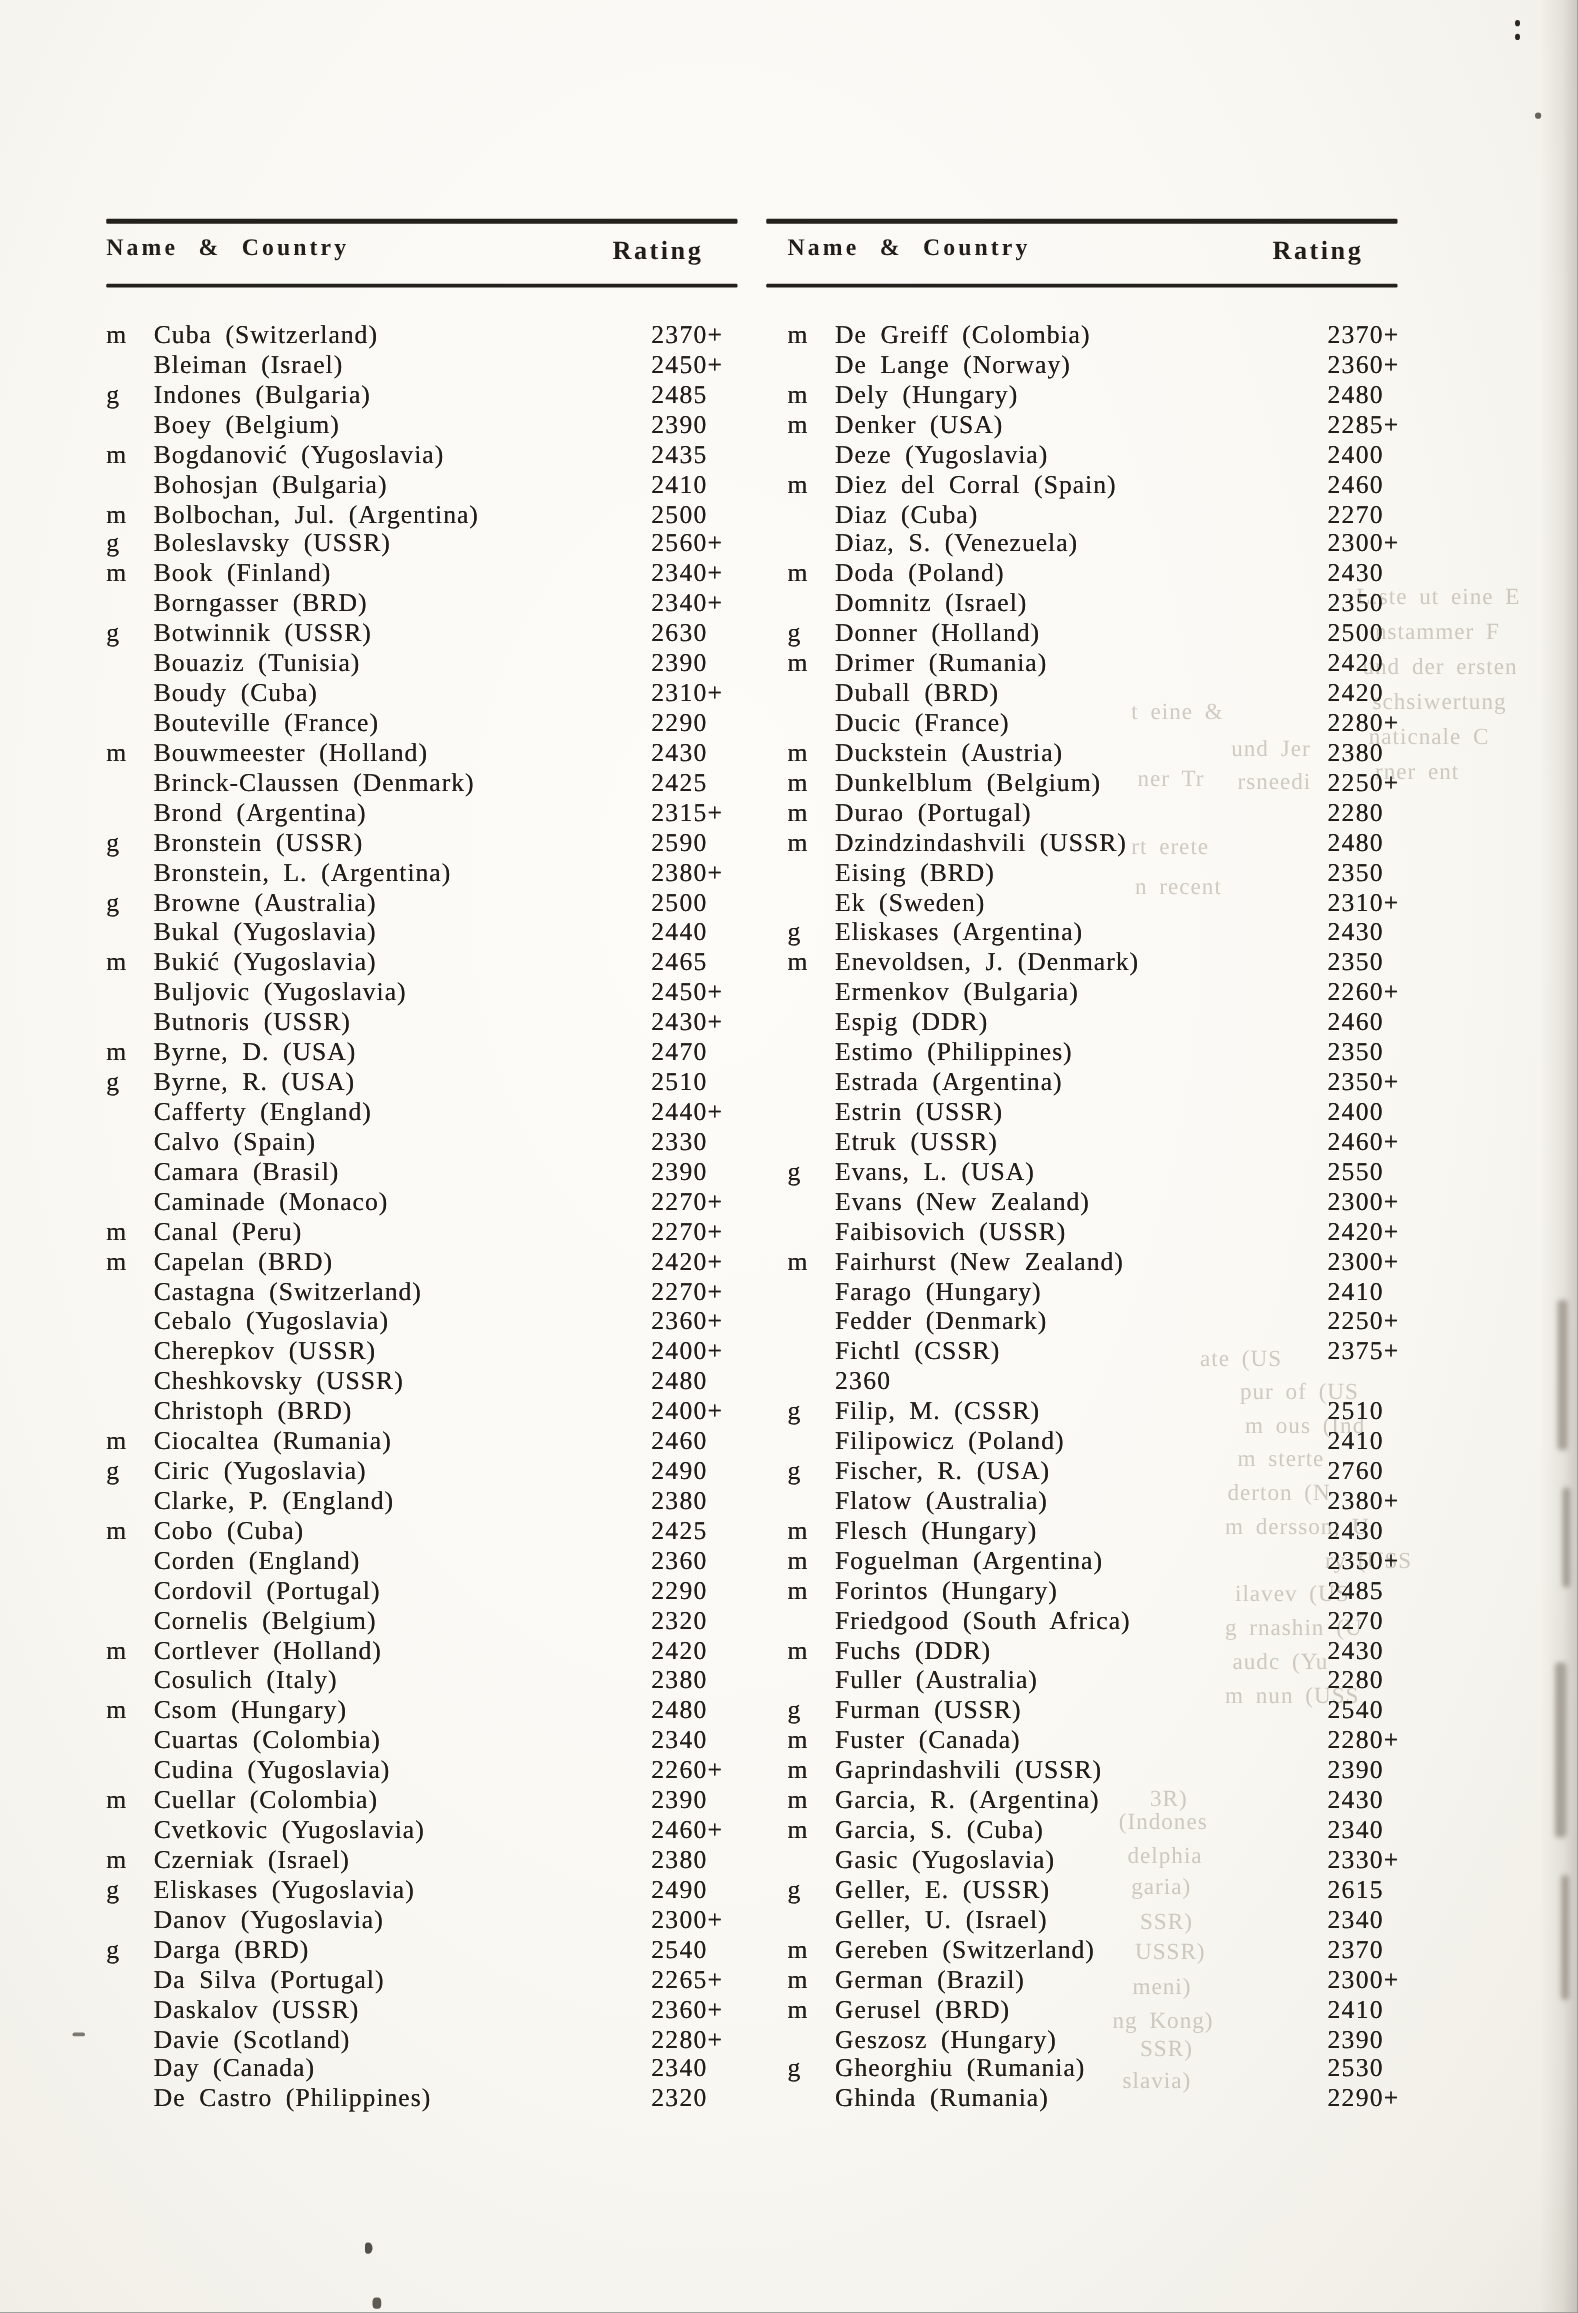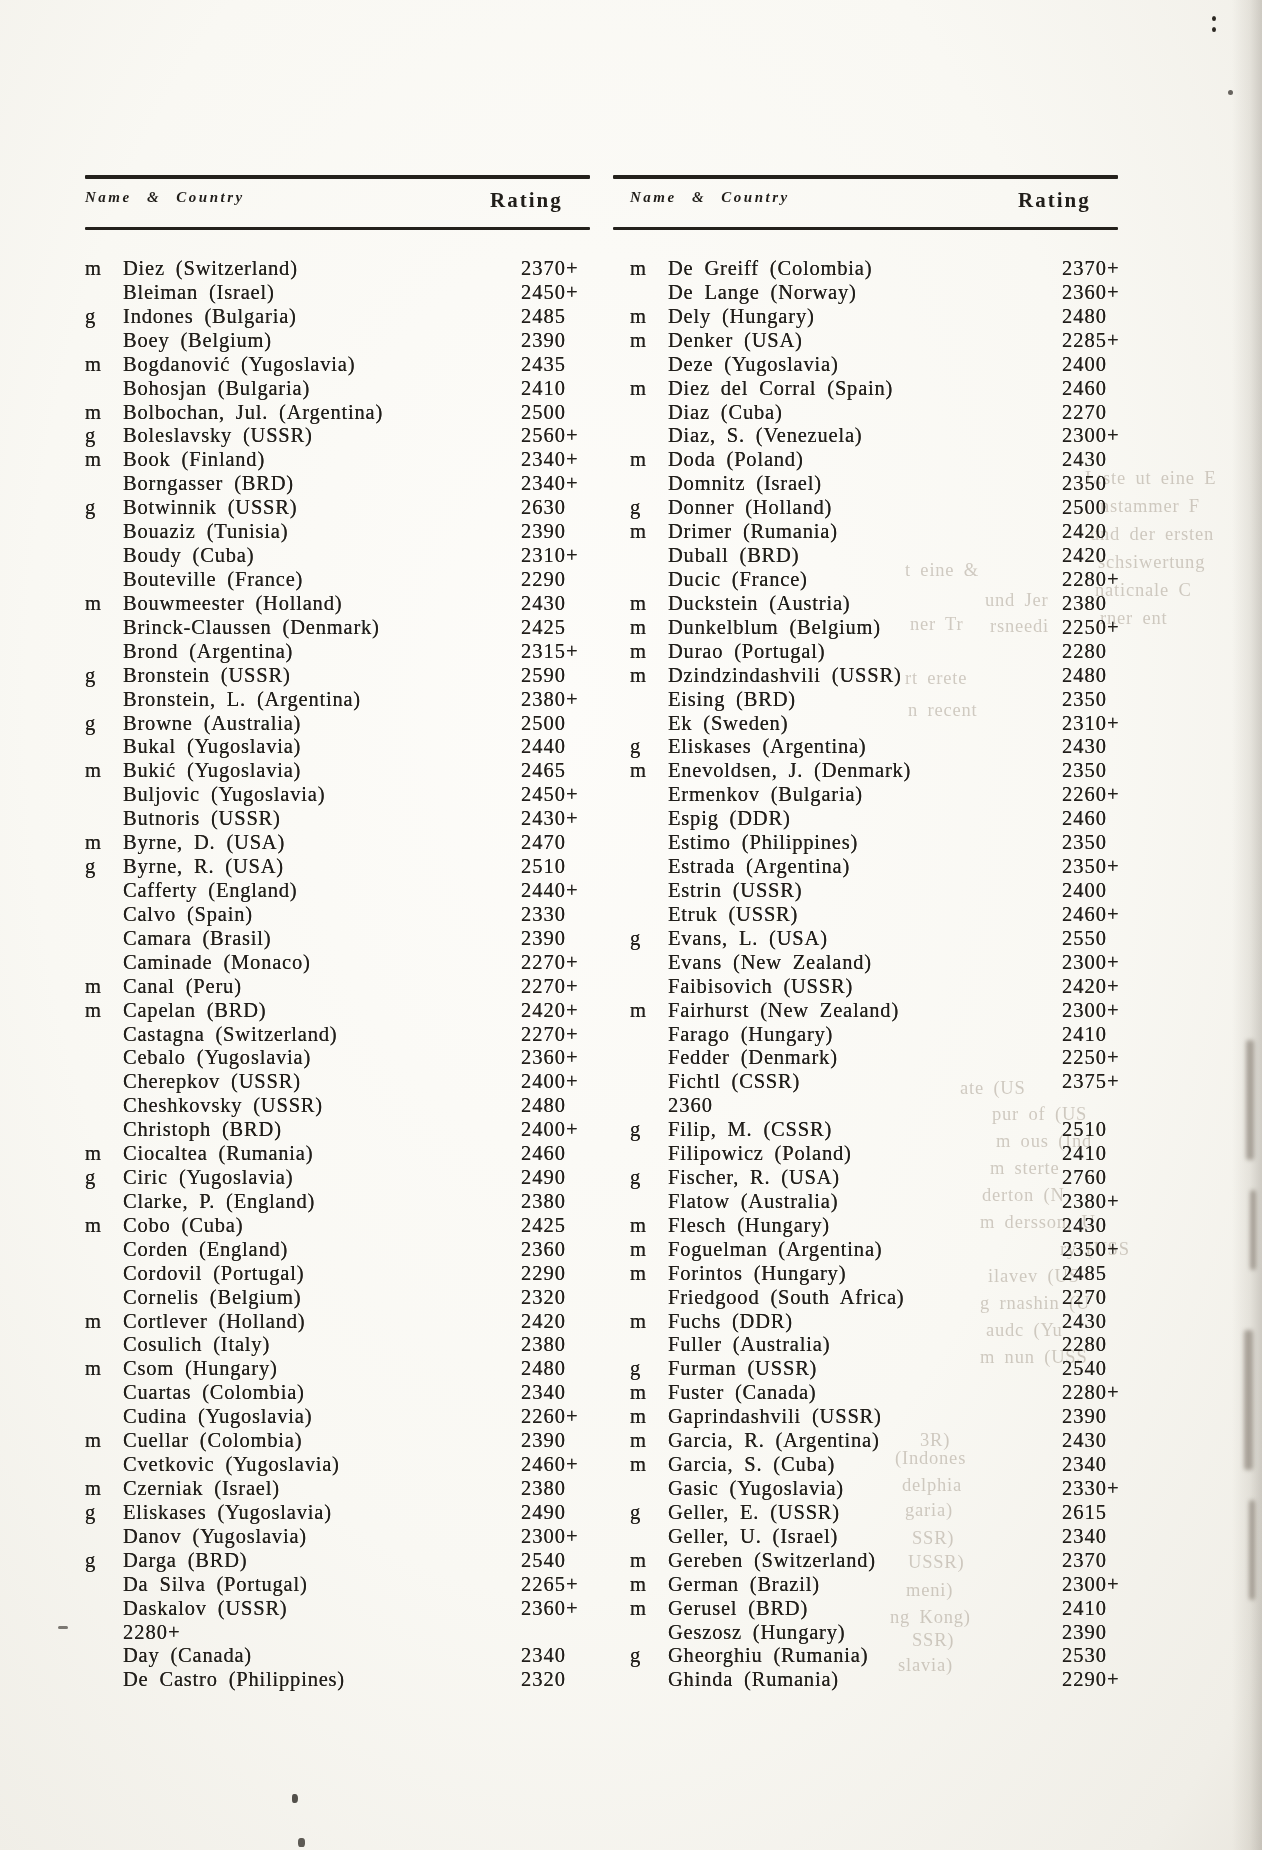--- a/index.html
+++ b/index.html
@@ -14,21 +14,21 @@
     background:linear-gradient(to right, rgba(0,0,0,0) 0%, rgba(95,85,68,0.10) 60%, rgba(70,60,48,0.22) 100%);}
   .curl{position:absolute;background:rgba(70,58,44,0.38);filter:blur(2px);border-radius:3px;}
 
   
   .col{position:absolute;top:175px;width:505px;}
   .col.left{left:85px;}
   .col.right{left:613px;}
   .rule-top{height:4px;background:#24211c;border-radius:1px;}
   .rule-bottom{height:3px;background:#24211c;border-radius:1px;}
   .hdr{position:relative;height:39px;padding-top:9px;}
-  .h-name{font-weight:700;font-size:15px;letter-spacing:2.5px;word-spacing:9px;font-style:italic;}
+  .h-name{font-weight:700;font-size:19px;letter-spacing:2.5px;word-spacing:9px;}
   .col.right .h-name{padding-left:17px;}
   .h-rating{position:absolute;left:405px;top:9px;font-weight:700;font-size:21px;letter-spacing:2px;}
 
   .rows{margin-top:27px;}
   .row{display:grid;height:23.93px;line-height:23.93px;align-items:baseline;
        font-size:20.5px;letter-spacing:0.8px;word-spacing:5px;white-space:nowrap;
        text-shadow:0 0 0.5px rgba(25,22,18,0.85);}
   .col.left  .row{grid-template-columns:38px 398px 1fr;}
   .col.right .row{grid-template-columns:55px 394px 1fr;}
   .col.right .row .prefix{padding-left:17px;}
@@ -86,21 +86,21 @@
   <div class="col left">
     <div class="rule-top"></div>
     <div class="hdr">
       <span class="h-name">Name &amp; Country</span>
       <span class="h-rating">Rating</span>
     </div>
     <div class="rule-bottom"></div>
     <div class="rows">
         <div class="row">
           <span class="prefix">m</span>
-          <span class="name">Diez (Switzerland)</span>
+          <span class="name">Cuba (Switzerland)</span>
           <span class="rating">2370+</span>
         </div>
         <div class="row">
           <span class="prefix"></span>
           <span class="name">Bleiman (Israel)</span>
           <span class="rating">2450+</span>
         </div>
         <div class="row">
           <span class="prefix">g</span>
           <span class="name">Indones (Bulgaria)</span>
@@ -371,20 +371,21 @@
           <span class="name">Da Silva (Portugal)</span>
           <span class="rating">2265+</span>
         </div>
         <div class="row">
           <span class="prefix"></span>
           <span class="name">Daskalov (USSR)</span>
           <span class="rating">2360+</span>
         </div>
         <div class="row">
           <span class="prefix"></span>
+          <span class="name">Davie (Scotland)</span>
           <span class="rating">2280+</span>
         </div>
         <div class="row">
           <span class="prefix"></span>
           <span class="name">Day (Canada)</span>
           <span class="rating">2340</span>
         </div>
         <div class="row">
           <span class="prefix"></span>
           <span class="name">De Castro (Philippines)</span>

